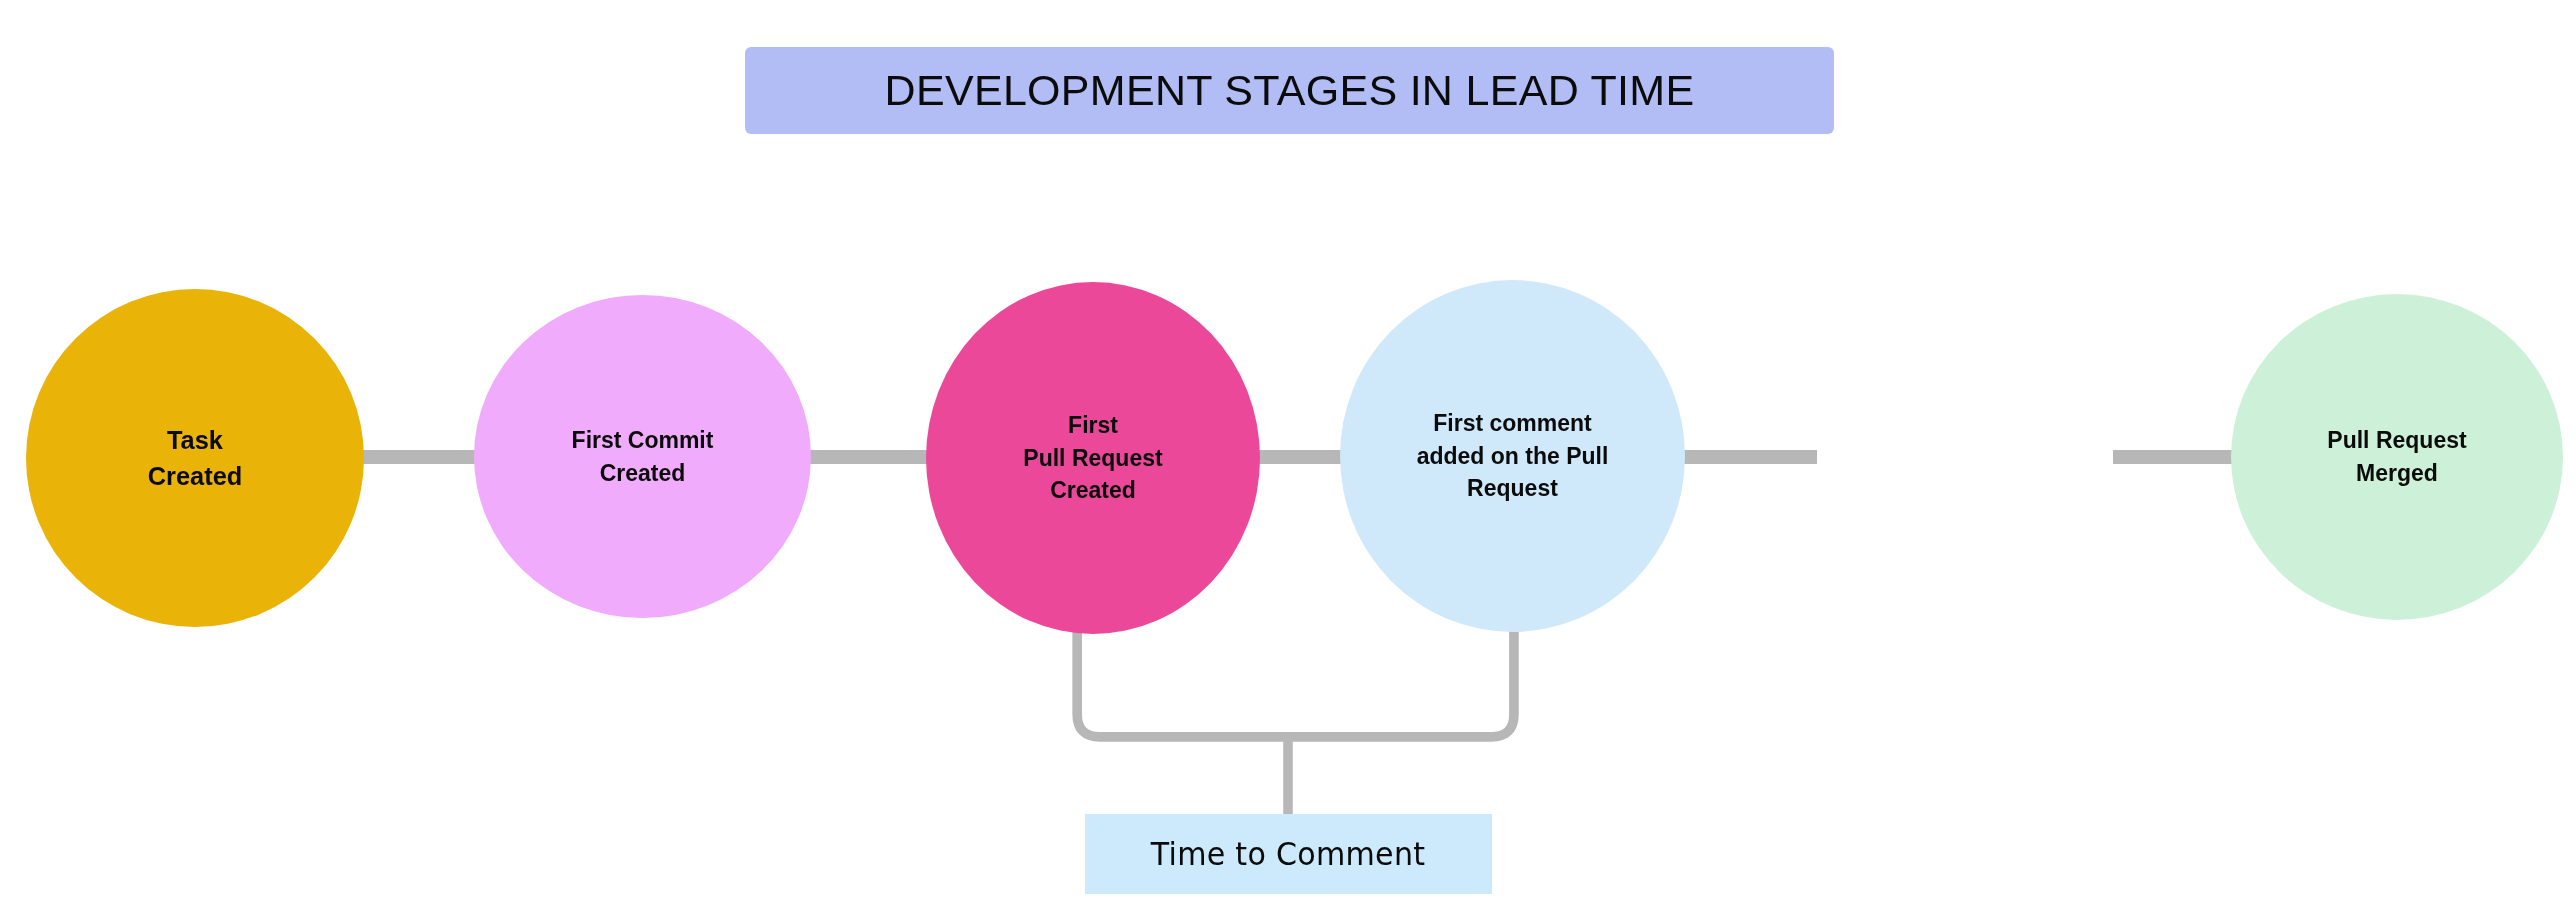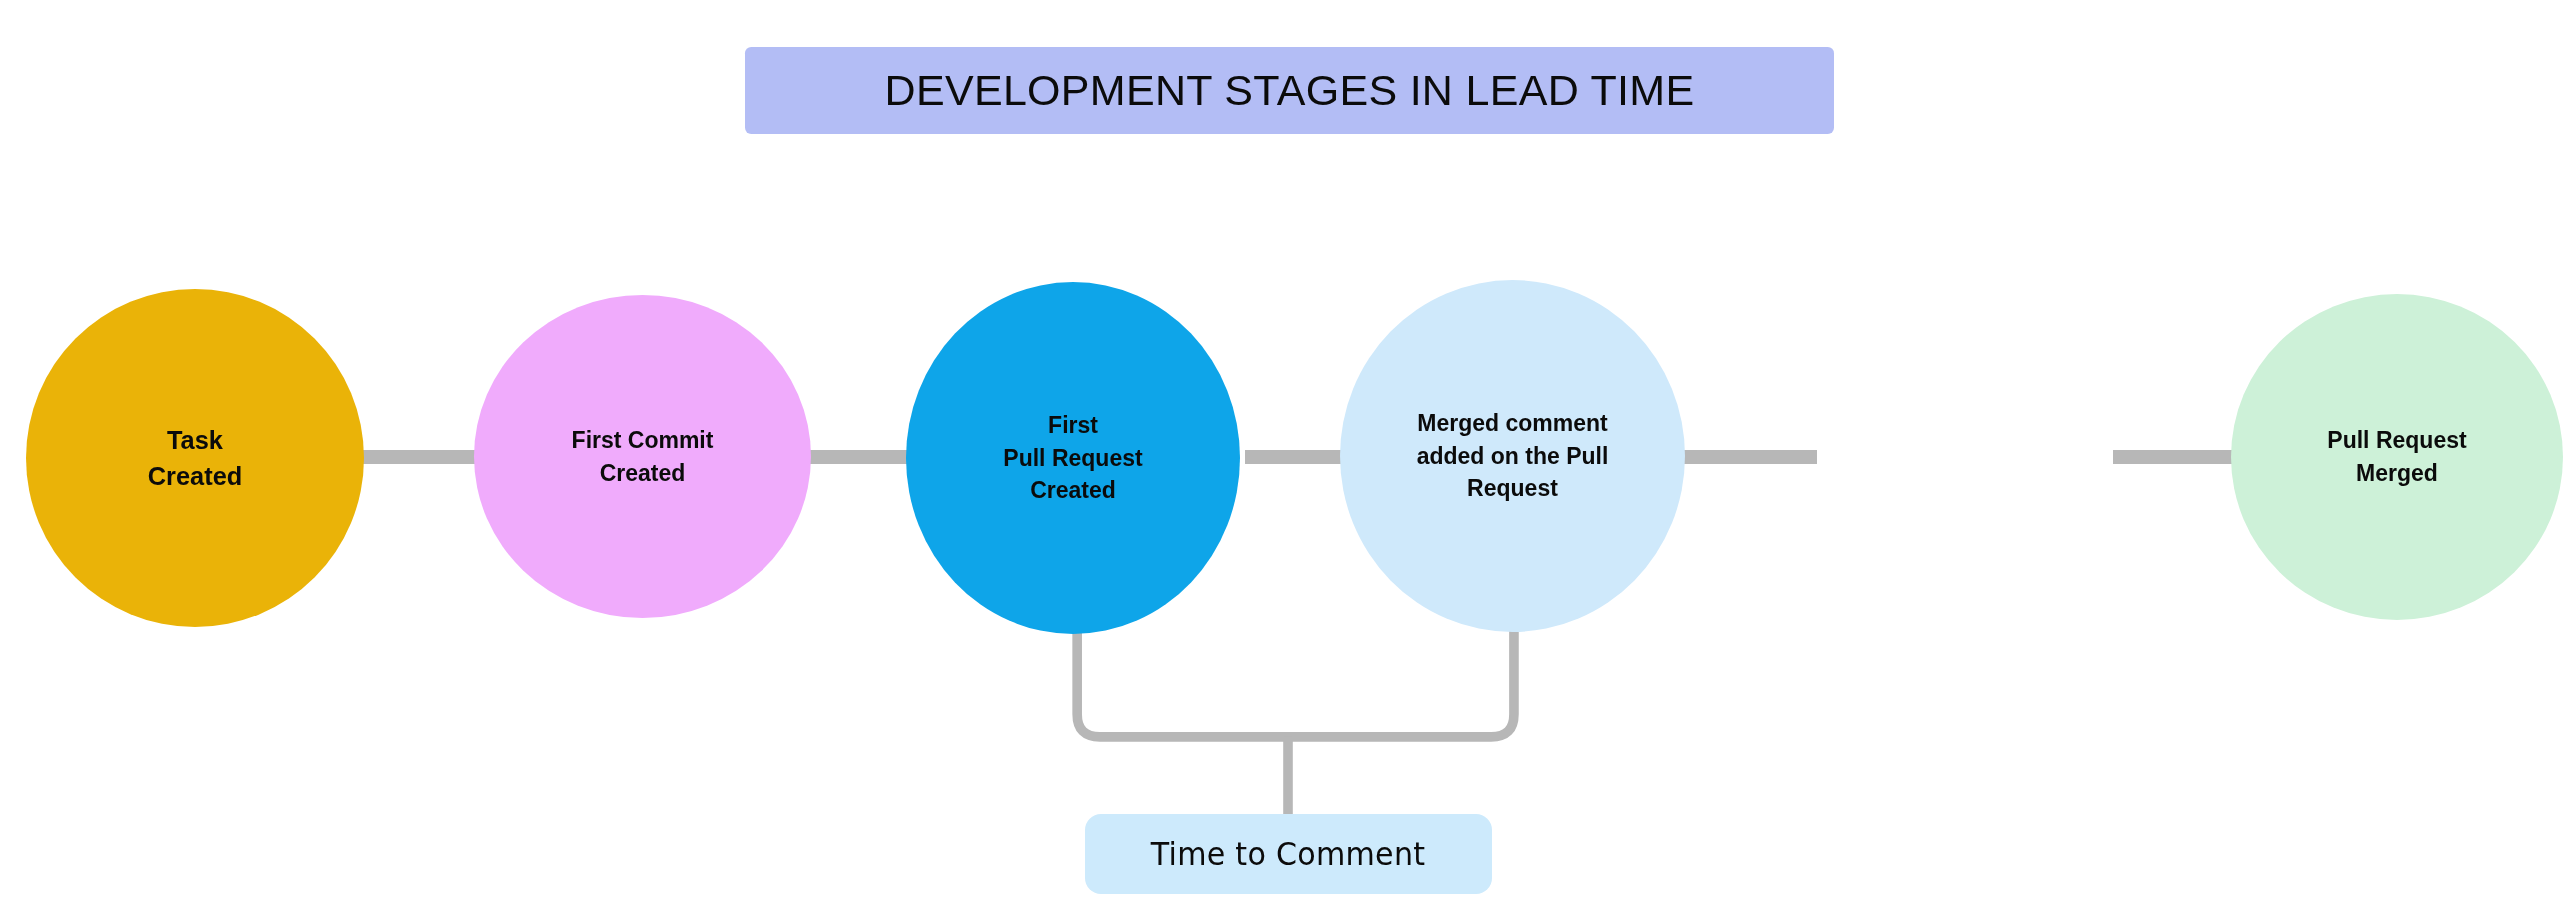--- a/index.html
+++ b/index.html
@@ -66,21 +66,21 @@
     font-family: "Liberation Sans", sans-serif;
     font-weight: 700;
     color: #0b0b0b;
     line-height: 1.42;
     white-space: pre-line;
     padding: 0 18px;
   }
 
   #node-1 { left: 26px;   top: 289px; width: 338px; height: 338px; background: #eab308; }
   #node-2 { left: 474px;  top: 295px; width: 337px; height: 323px; background: #f0abfc; }
-  #node-3 { left: 906px; top: 282px; width: 334px; height: 352px; background: #0ea5e9; }
+  #node-3 { left: 926px; top: 282px; width: 334px; height: 352px; background: #ec4899; }
   #node-4 { left: 1340px; top: 280px; width: 345px; height: 352px; background: #cfe9fb; }
   #node-5 { left: 1803px; top: 295px; width: 324px; height: 324px; background: #cfe9fb; }
   #node-6 { left: 2231px; top: 294px; width: 332px; height: 326px; background: #cdf1d8; }
 
   #node-1 .node-label { font-size: 25.4px; }
   #node-2 .node-label { font-size: 23px; }
   #node-3 .node-label { font-size: 23px; }
   #node-4 .node-label { font-size: 23px; }
   #node-5 .node-label { font-size: 23px; }
   #node-6 .node-label { font-size: 23px; }
@@ -102,21 +102,21 @@
   }
 
   
   #annotation-box {
     position: absolute;
     left: 1085px;
     top: 814px;
     width: 407px;
     height: 80px;
     background: #cdeafc;
-    border-radius: 16px;
+    border-radius: 0;
     display: flex;
     align-items: center;
     justify-content: center;
     box-sizing: border-box;
   }
   #annotation-text {
     font-family: "DejaVu Sans", sans-serif;
     font-size: 32px;
     font-weight: 400;
     color: #0b0b0b;
@@ -153,21 +153,21 @@
   <div class="node" id="node-2">
     <span class="node-label">First Commit
 Created</span>
   </div>
   <div class="node" id="node-3">
     <span class="node-label">First
 Pull Request
 Created</span>
   </div>
   <div class="node" id="node-4">
-    <span class="node-label">Merged comment
+    <span class="node-label">First comment
 added on the Pull
 Request</span>
   </div>
   <div class="node" id="node-6">
     <span class="node-label">Pull Request
 Merged</span>
   </div>
 
   <div id="annotation-box">
     <span id="annotation-text">Time to Comment</span>

